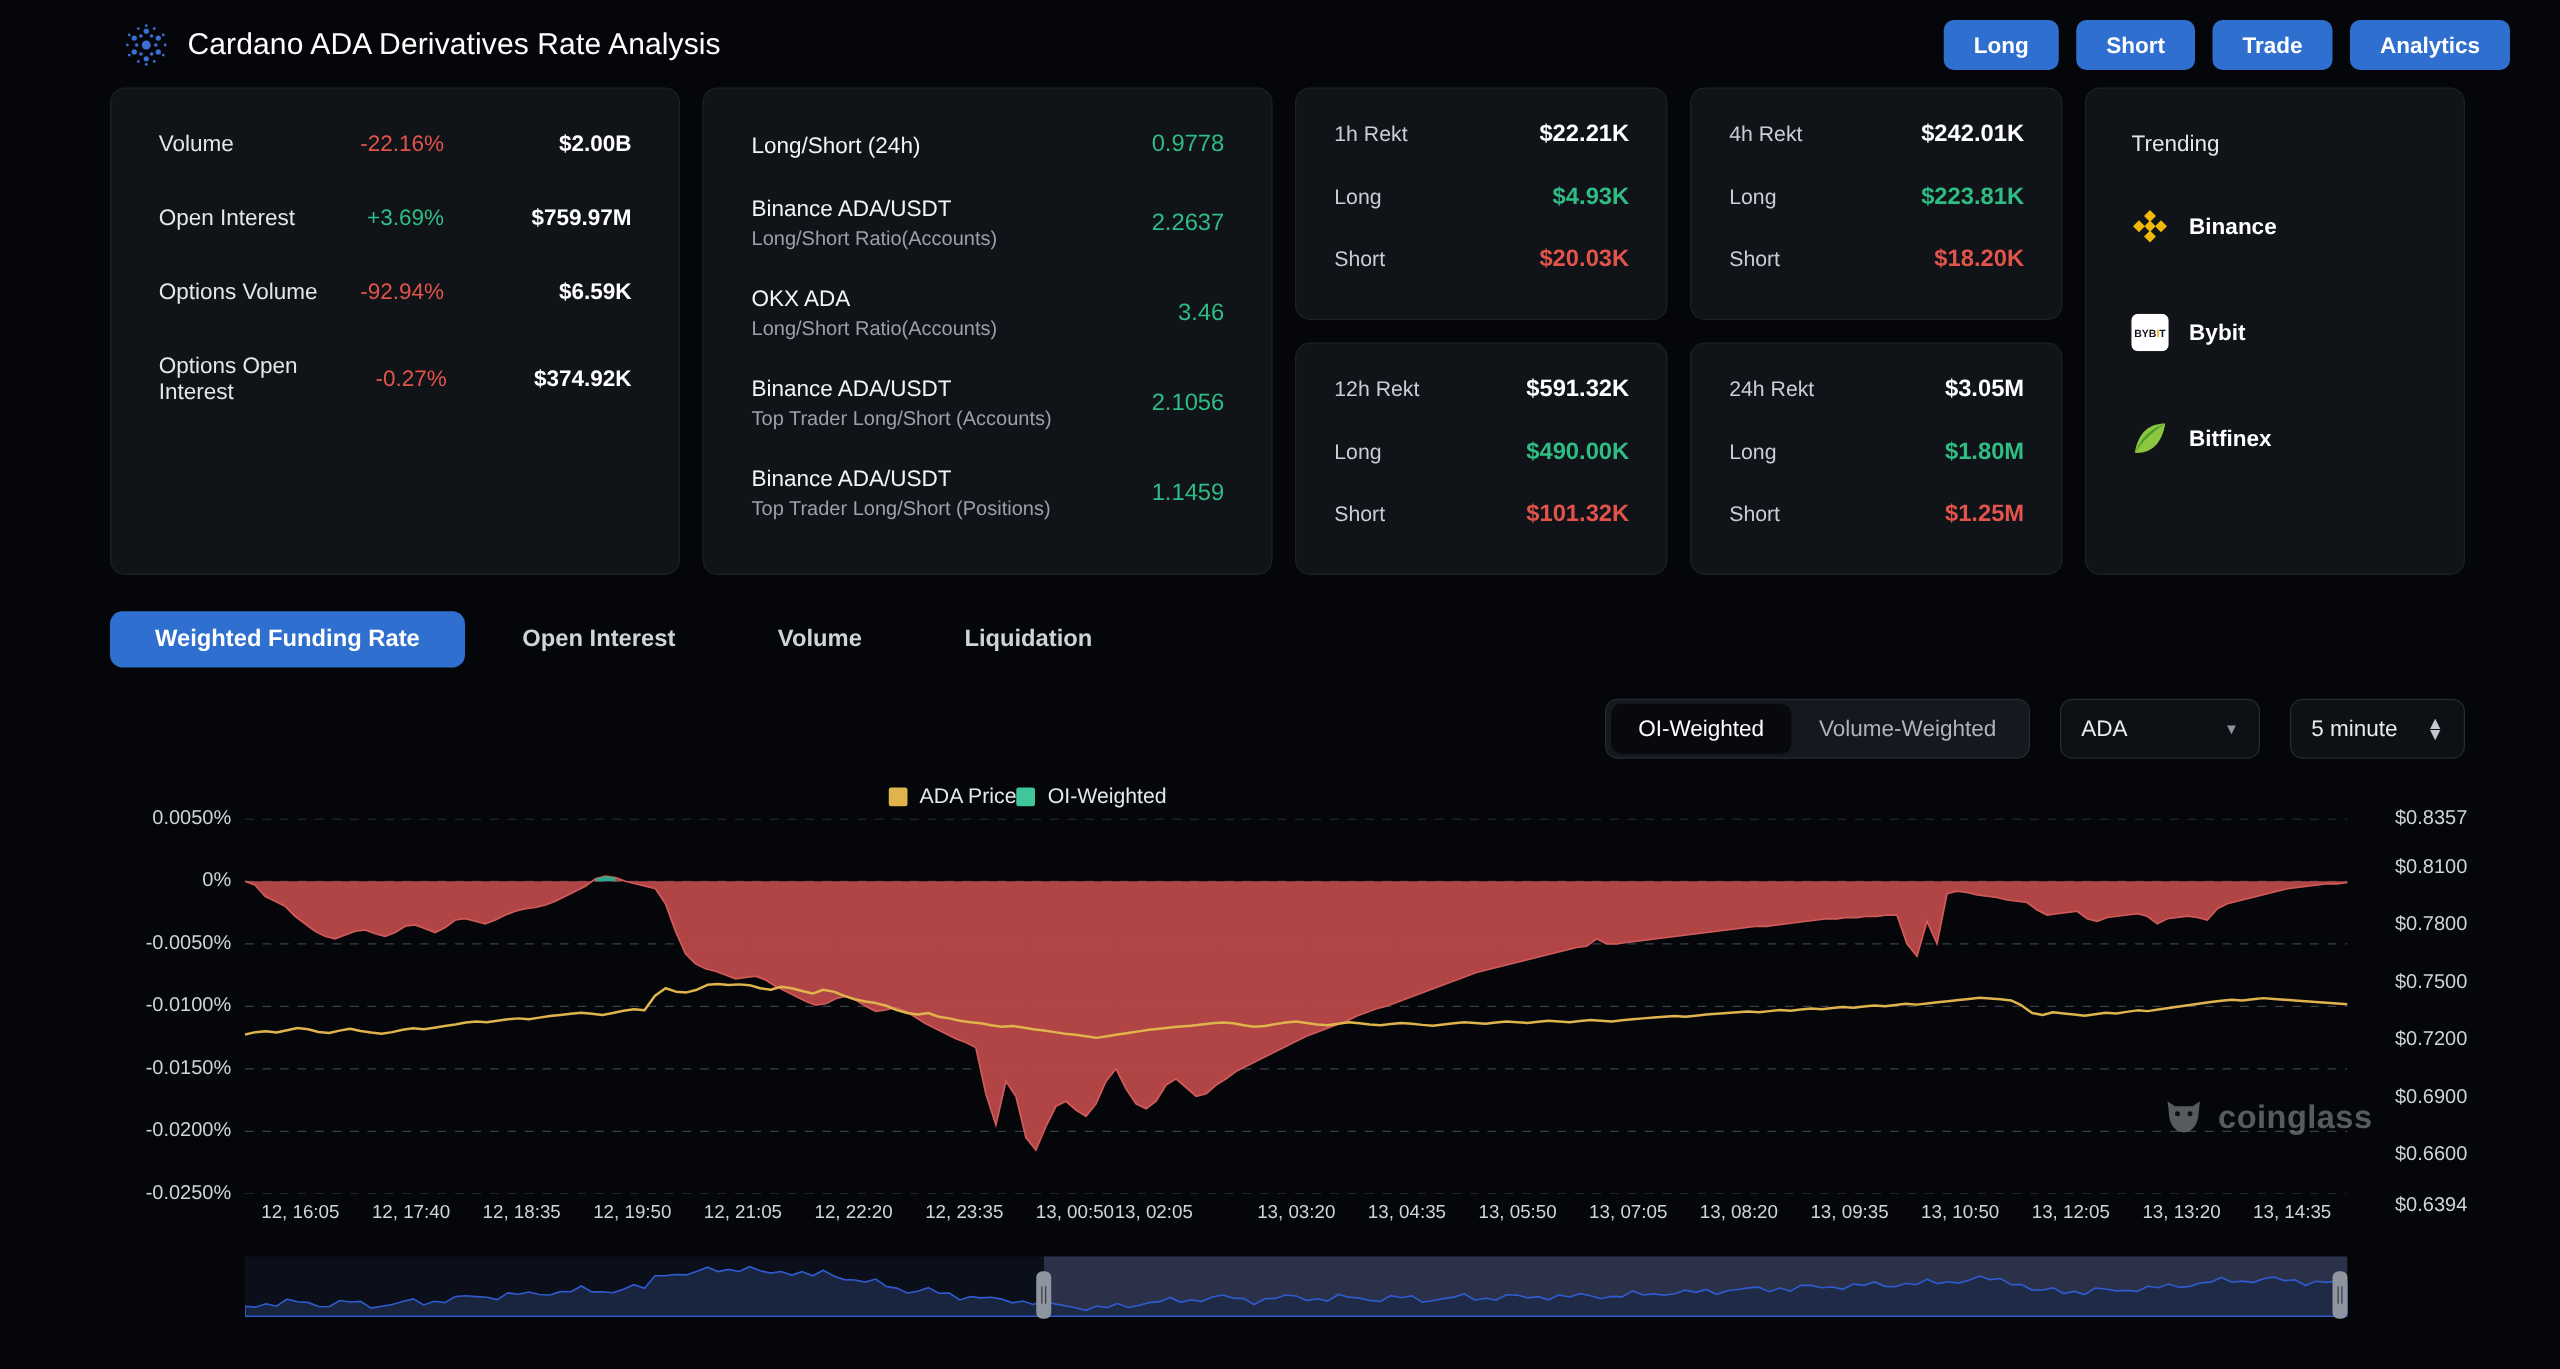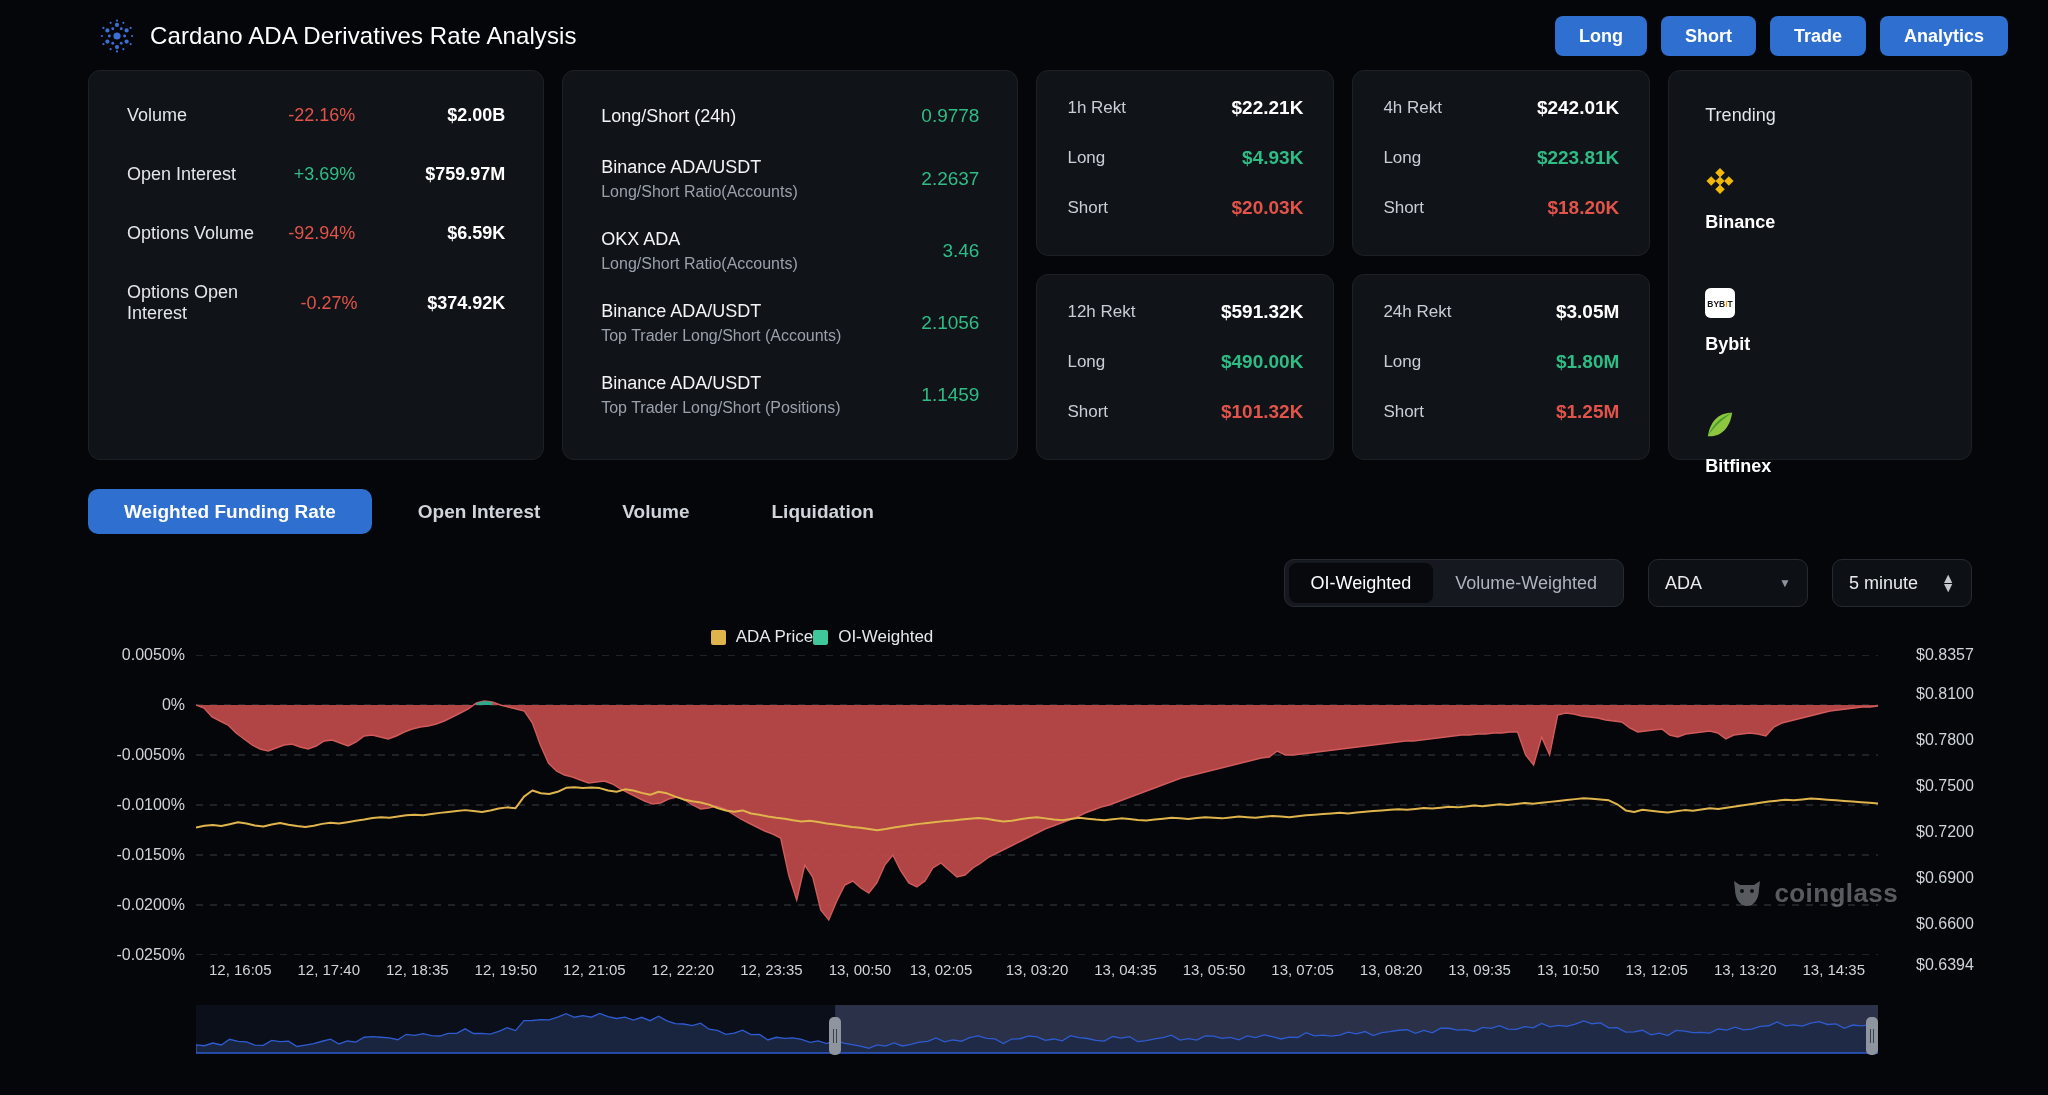--- a/index.html
+++ b/index.html
@@ -63,21 +63,21 @@
   
   .rrow { display: flex; align-items: center; margin-bottom: 28px; }
   .rlabel { font-size: 17px; color: #c9ced6; }
   .rtitle { font-size: 17px; color: #c9ced6; }
   .rval { margin-left: auto; font-size: 19px; font-weight: 700; color: #ffffff; }
   .rval.g { color: #2ebd85; font-weight: 700; }
   .rval.r { color: #e2544a; font-weight: 700; }
 
   
   .trend-title { font-size: 18px; color: #e3e6ea; margin-bottom: 40px; }
-  .trend-item { display: flex; gap: 16px; margin-bottom: 55px; cursor: pointer; flex-direction: column; }
+  .trend-item { display: flex; align-items: center; gap: 16px; margin-bottom: 55px; cursor: pointer; }
   .ex-ico { width: 30px; height: 30px; flex: 0 0 30px; display: block; }
   .ex-name { font-size: 18px; font-weight: 700; color: #ffffff; }
 
   
   .tabs { position: absolute; left: 88px; top: 489px; display: flex; align-items: center; gap: 10px; }
   .tab {
     font-size: 19px; font-weight: 700; color: #cfd4db; padding: 13px 36px;
     border-radius: 10px; cursor: pointer; background: transparent; border: none;
     font-family: "Liberation Sans", sans-serif; line-height: 1;
   }
@@ -440,21 +440,21 @@
     </div>
     <div class="xaxis" id="xaxis">
         <div style="left: 44.2632px;">12, 16:05</div>
         <div style="left: 132.789px;">12, 17:40</div>
         <div style="left: 221.316px;">12, 18:35</div>
         <div style="left: 309.842px;">12, 19:50</div>
         <div style="left: 398.368px;">12, 21:05</div>
         <div style="left: 486.895px;">12, 22:20</div>
         <div style="left: 575.421px;">12, 23:35</div>
         <div style="left: 663.947px;">13, 00:50</div>
-        <div style="left: 745px; text-align: center;">13, 02:05</div>
+        <div style="left: 727px; text-align: center;">13, 02:05</div>
         <div style="left: 841px;">13, 03:20</div>
         <div style="left: 929.526px;">13, 04:35</div>
         <div style="left: 1018.05px;">13, 05:50</div>
         <div style="left: 1106.58px;">13, 07:05</div>
         <div style="left: 1195.11px;">13, 08:20</div>
         <div style="left: 1283.63px;">13, 09:35</div>
         <div style="left: 1372.16px;">13, 10:50</div>
         <div style="left: 1460.68px;">13, 12:05</div>
         <div style="left: 1549.21px;">13, 13:20</div>
         <div style="left: 1637.74px;">13, 14:35</div>

